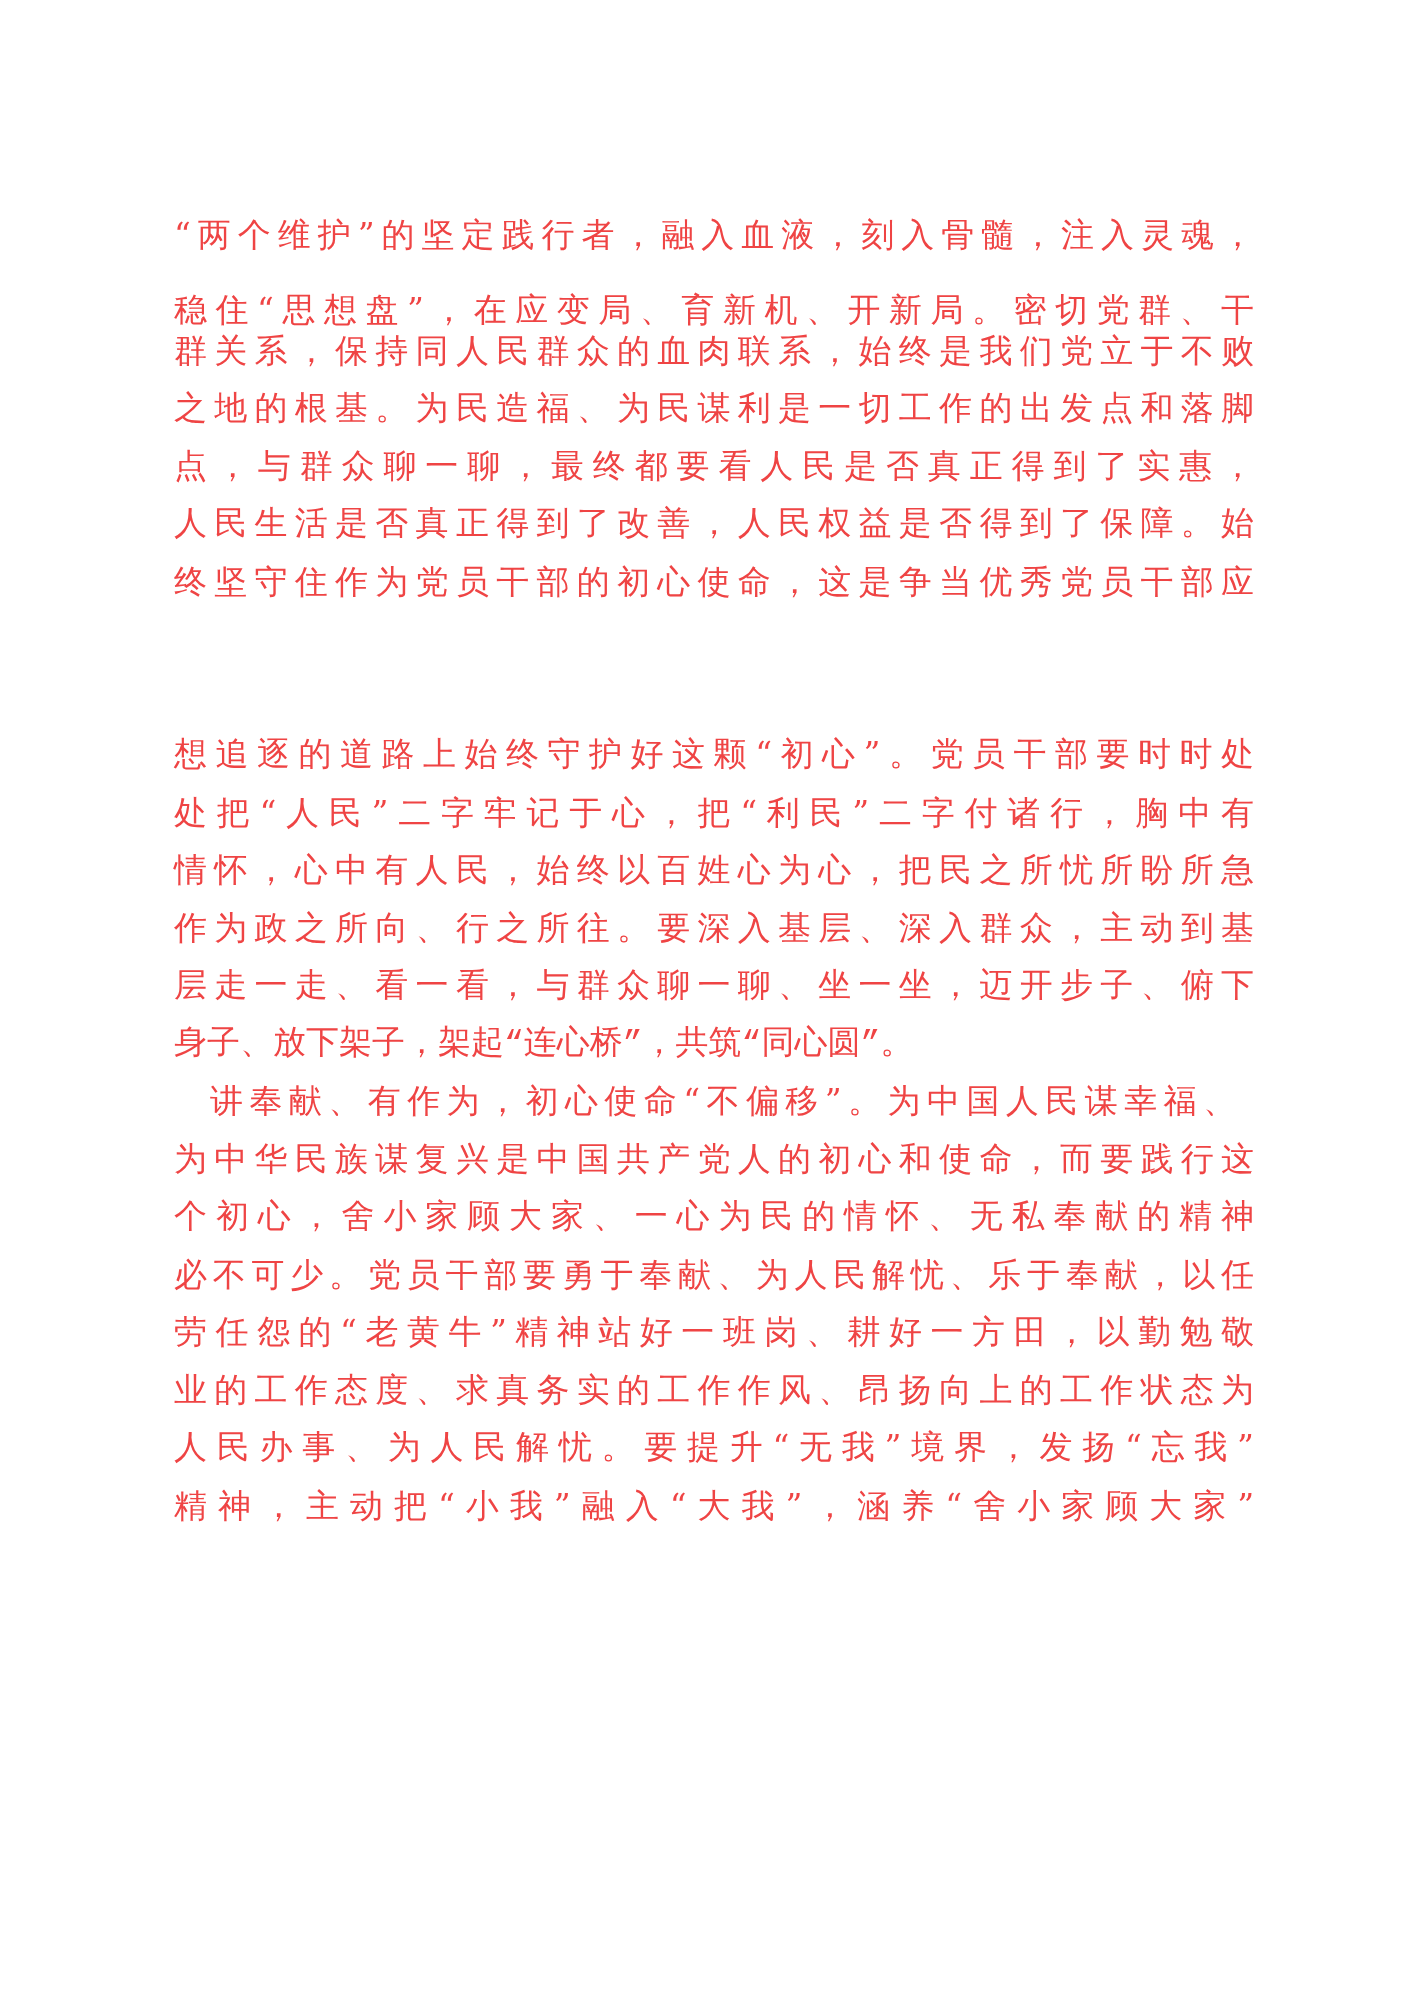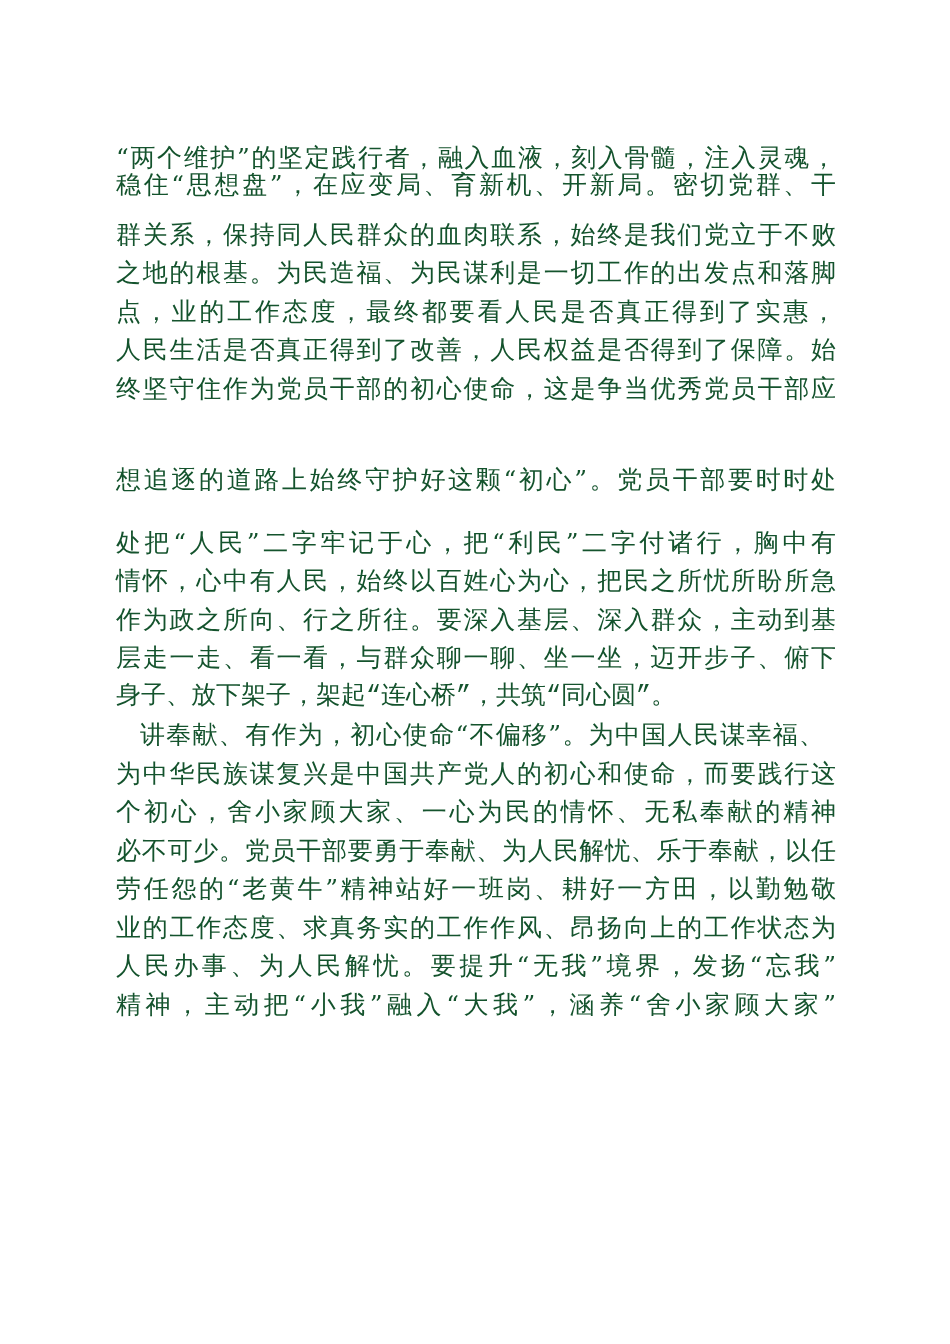--- a/index.html
+++ b/index.html
@@ -6,44 +6,44 @@
   body { width: 950px; height: 1344px; position: relative; overflow: hidden; }
   .page {
     position: absolute; left: 0; top: 0; width: 950px; height: 1344px; background: #fff;
   }
   .line {
     position: absolute;
     left: 116px;
     width: 720px;
     height: 32px;
     font-family: "DejaVu Serif", "Liberation Serif", serif;
-    font-size: 25px;
+    font-size: 22px;
     line-height: 32px;
-    color: #14532d;
+    color: #ef4444;
     white-space: nowrap;
     text-align: justify;
     text-align-last: justify;
     letter-spacing: 0;
   }
   .line.last { text-align-last: left; font-family: Liberation Mono, monospace; }
   .line.indent { left: 140px; width: 684px; }
 </style>
 </head>
 <body>
 
 <div class="page">
 
   <div class="line" style="top:142px">“两个维护”的坚定践行者，融入血液，刻入骨髓，注入灵魂，</div>
-  <div class="line" style="top:169px">稳住“思想盘”，在应变局、育新机、开新局。密切党群、干</div>
+  <div class="line" style="top:192px">稳住“思想盘”，在应变局、育新机、开新局。密切党群、干</div>
   <div class="line" style="top:219px">群关系，保持同人民群众的血肉联系，始终是我们党立于不败</div>
   <div class="line" style="top:257px">之地的根基。为民造福、为民谋利是一切工作的出发点和落脚</div>
-  <div class="line" style="top:296px">点，业的工作态度，最终都要看人民是否真正得到了实惠，</div>
+  <div class="line" style="top:296px">点，与群众聊一聊，最终都要看人民是否真正得到了实惠，</div>
   <div class="line" style="top:334px">人民生活是否真正得到了改善，人民权益是否得到了保障。始</div>
   <div class="line" style="top:373px">终坚守住作为党员干部的初心使命，这是争当优秀党员干部应</div>
-  <div class="line" style="top:464px">想追逐的道路上始终守护好这颗“初心”。党员干部要时时处</div>
+  <div class="line" style="top:488px">想追逐的道路上始终守护好这颗“初心”。党员干部要时时处</div>
   <div class="line" style="top:527px">处把“人民”二字牢记于心，把“利民”二字付诸行，胸中有</div>
   <div class="line" style="top:565px">情怀，心中有人民，始终以百姓心为心，把民之所忧所盼所急</div>
   <div class="line" style="top:604px">作为政之所向、行之所往。要深入基层、深入群众，主动到基</div>
   <div class="line" style="top:642px">层走一走、看一看，与群众聊一聊、坐一坐，迈开步子、俯下</div>
   <div class="line last" style="top:681px">身子、放下架子，架起“连心桥”，共筑“同心圆”。</div>
 
   <div class="line indent" style="top:719px">讲奉献、有作为，初心使命“不偏移”。为中国人民谋幸福、</div>
   <div class="line" style="top:758px">为中华民族谋复兴是中国共产党人的初心和使命，而要践行这</div>
   <div class="line" style="top:796px">个初心，舍小家顾大家、一心为民的情怀、无私奉献的精神</div>
   <div class="line" style="top:835px">必不可少。党员干部要勇于奉献、为人民解忧、乐于奉献，以任</div>

